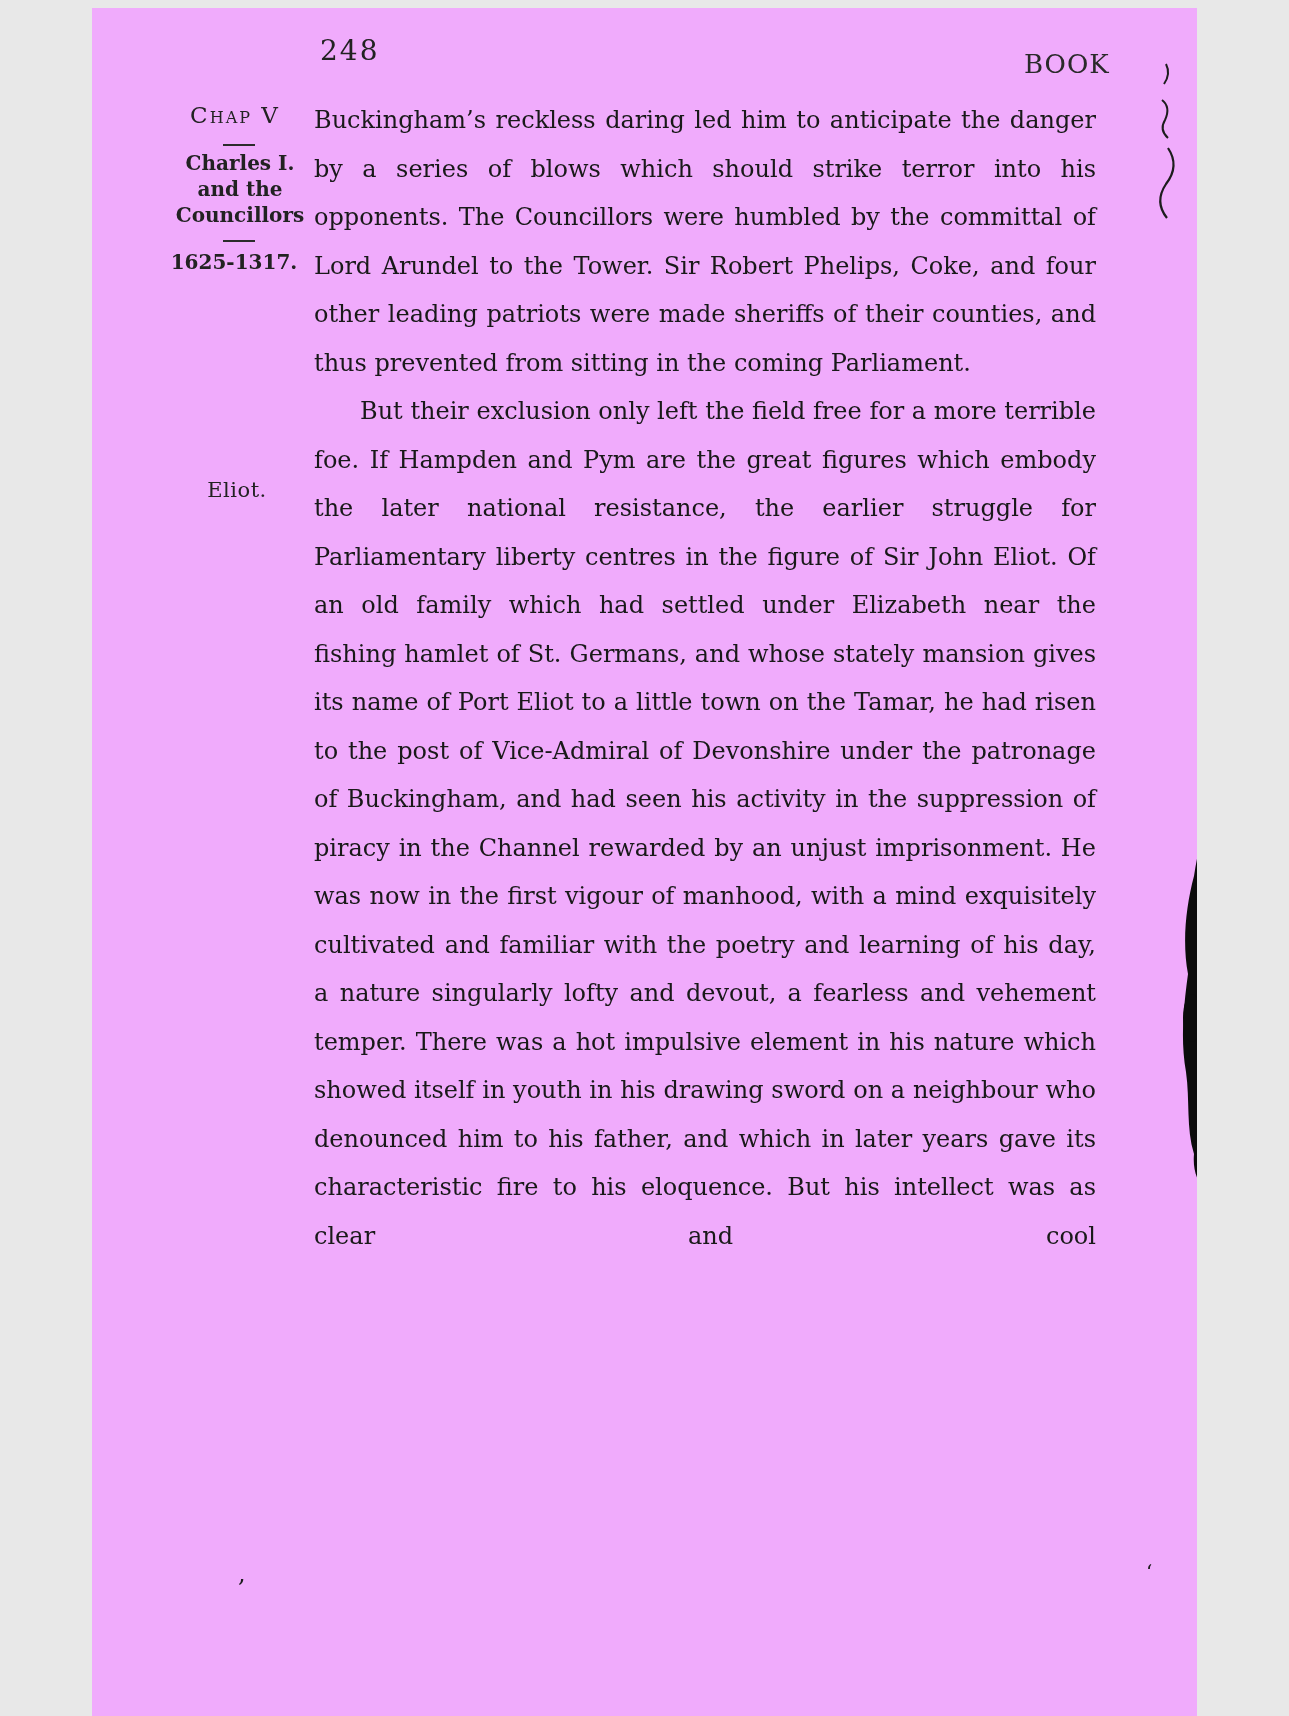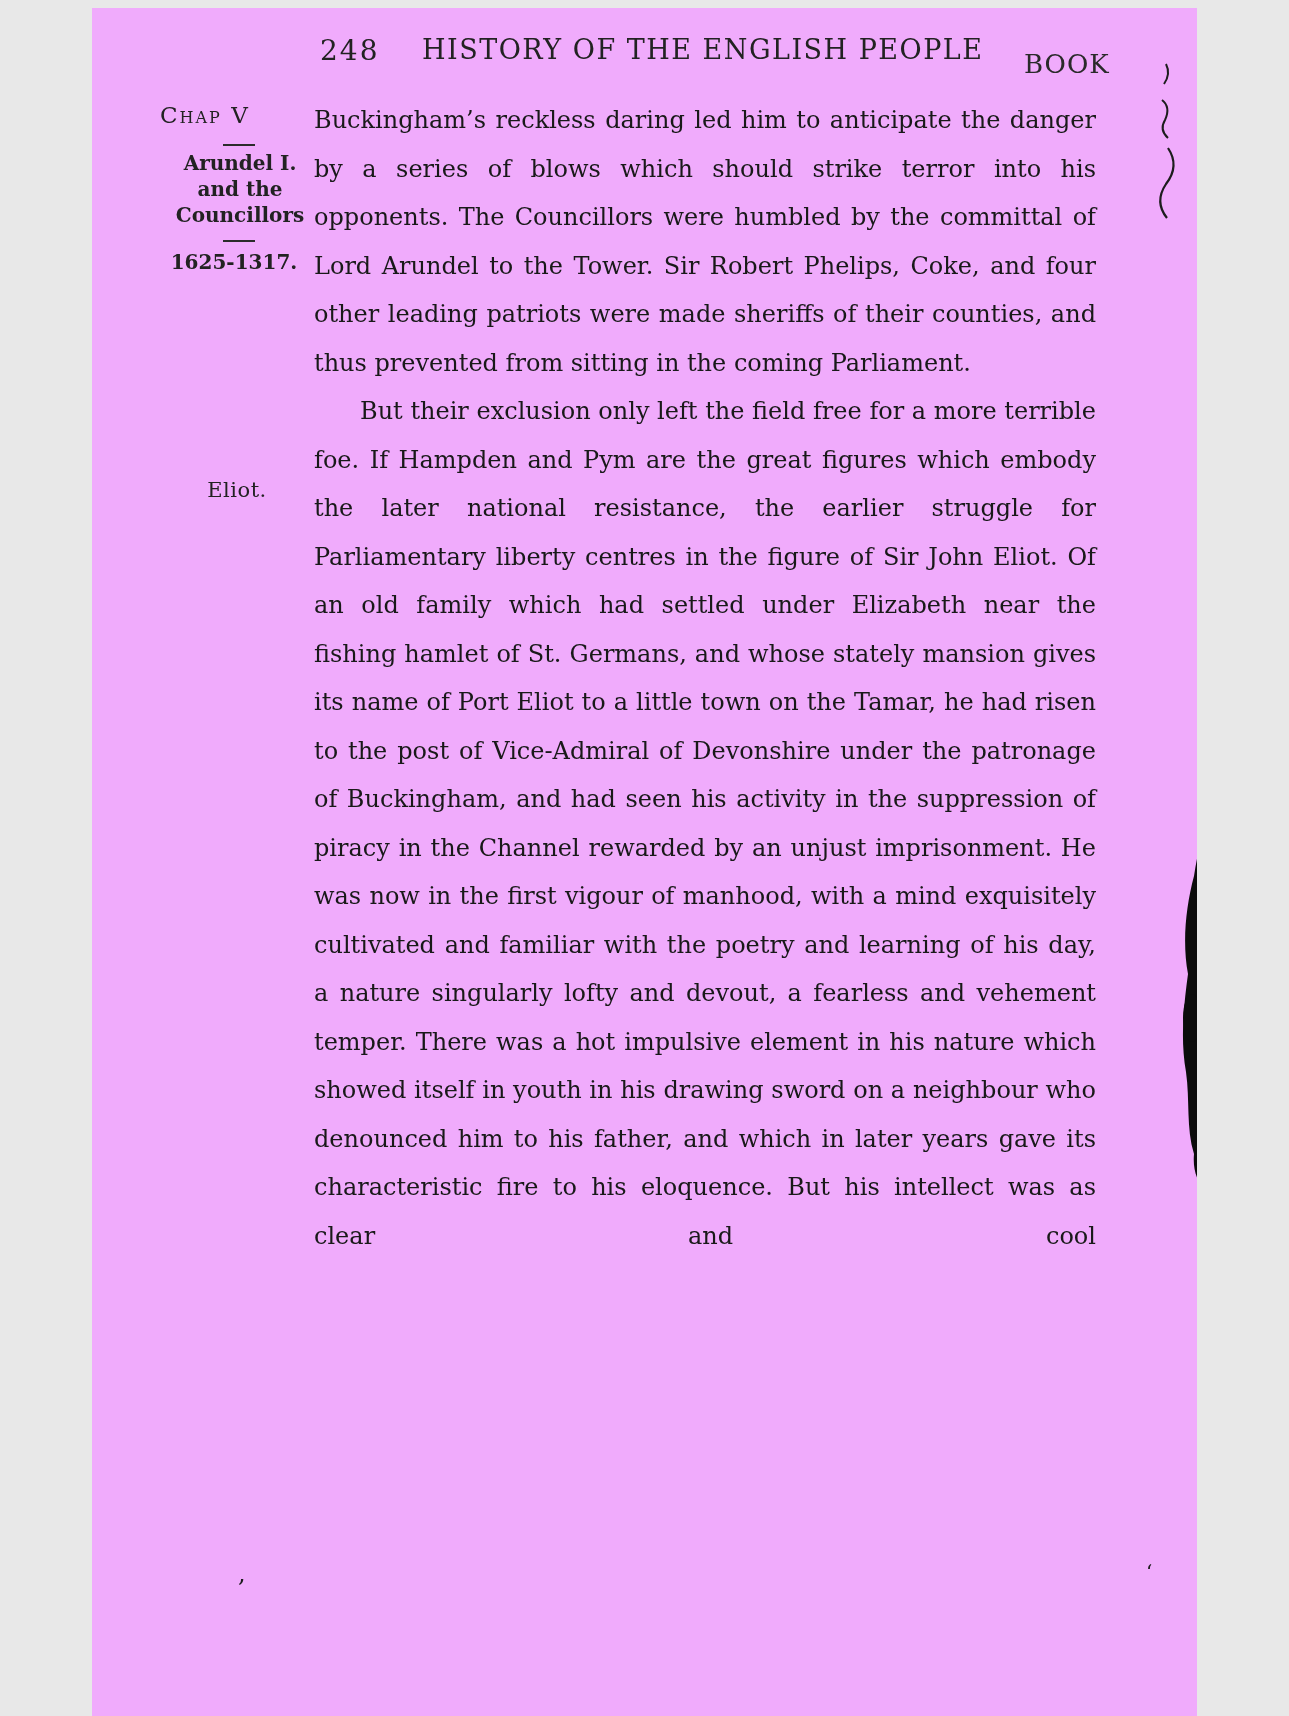--- a/index.html
+++ b/index.html
@@ -29,21 +29,21 @@
     white-space:nowrap;
   }
   .hbook {
     position:absolute; left:932px; top:15px;
     font-size:26px; letter-spacing:1px; color:#2a2a2a;
   }
 
   
   .mchap {
     position:absolute; top:94px; left:68px; width:150px;
-    font-variant:small-caps;
+    text-align:center; font-variant:small-caps;
     font-size:23px; letter-spacing:2px; color:#222;
   }
   .mrule {
     position:absolute; left:131px; width:32px; height:2px;
     background:#2b2b2b;
   }
   .mrule-1 { top:136px; }
   .mrule-2 { top:232px; }
   .msection {
     position:absolute; top:142px; left:73px; width:150px;
@@ -82,28 +82,27 @@
   .speck-comma { left:146px; top:1552px; font-size:24px; }
   .speck-quote { left:1054px; top:1552px; font-size:20px; }
 </style>
 </head>
 <body>
 
 <div class="page">
 
   <div class="header">
     <span class="pagenum">248</span>
-    <span class="htitle">HISTORY OF THE ENGLISH PEOPLE</span>
     <span class="hbook">BOOK</span>
   </div>
 
   <div class="mchap">Chap V</div>
   <div class="mrule mrule-1"></div>
   <div class="msection">
-    <div>Arundel I.</div>
+    <div>Charles I.</div>
     <div>and the</div>
     <div>Councillors</div>
   </div>
   <div class="mrule mrule-2"></div>
   <div class="mdates">1625-1317.</div>
   <div class="meliot">Eliot.</div>
 
   <main class="body-text">
     <p>Buckingham’s reckless daring led him to anticipate the danger by a series of blows which should strike terror into his opponents.  The Councillors were humbled by the committal of Lord Arundel to the Tower.  Sir Robert Phelips, Coke, and four other leading patriots were made sheriffs of their counties, and thus prevented from sitting in the coming Parliament.</p>
     <p class="indent">But their exclusion only left the field free for a more terrible foe.  If Hampden and Pym are the great figures which embody the later national resistance, the earlier struggle for Parliamentary liberty centres in the figure of Sir John Eliot.  Of an old family which had settled under Elizabeth near the fishing hamlet of St. Germans, and whose stately mansion gives its name of Port Eliot to a little town on the Tamar, he had risen to the post of Vice-Admiral of Devonshire under the patronage of Buckingham, and had seen his activity in the suppression of piracy in the Channel rewarded by an unjust imprisonment.  He was now in the first vigour of manhood, with a mind exquisitely cultivated and familiar with the poetry and learning of his day, a nature singularly lofty and devout, a fearless and vehement temper.  There was a hot impulsive element in his nature which showed itself in youth in his drawing sword on a neighbour who denounced him to his father, and which in later years gave its characteristic fire to his eloquence.  But his intellect was as clear and cool</p>

